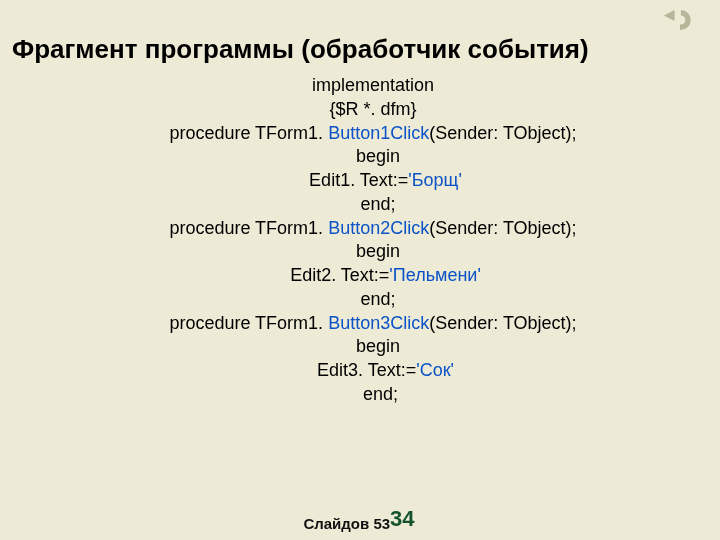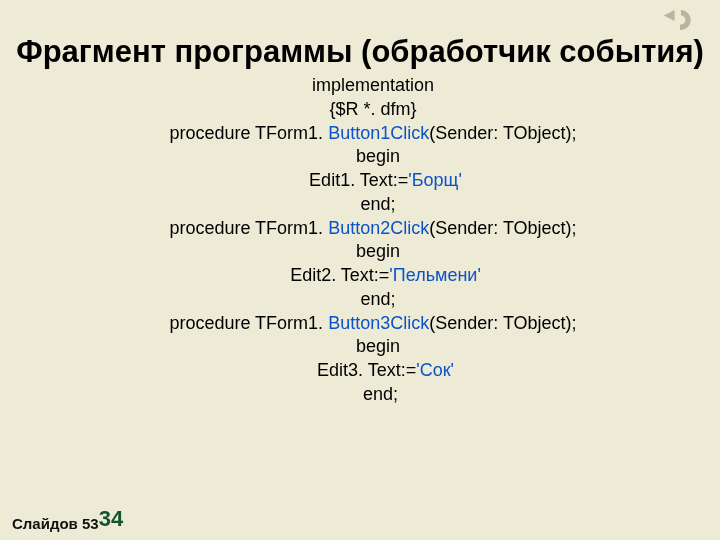--- a/index.html
+++ b/index.html
@@ -17,45 +17,44 @@
       right: 22px;
       width: 36px;
       height: 28px;
     }
     .back-icon svg { display: block; }
     .title {
       position: absolute;
       top: 34px;
       left: 12px;
       right: 12px;
-      font-size: 31px;
+      font-size: 26px;
       font-weight: 700;
       color: #000;
-      text-align: center;
     }
     .code {
       position: absolute;
       top: 74px;
       left: 38px;
       right: 12px;
       font-family: Arial, sans-serif;
       font-size: 18px;
       line-height: 1.32;
       color: #000;
       white-space: pre;
       text-align: center;
     }
     .kw { color: #0b53c8; }
     .footer {
       position: absolute;
       left: 12px;
       right: 14px;
       bottom: 8px;
       display: flex;
-      justify-content: flex-start;
+      justify-content: center;
       align-items: flex-end;
     }
     .footer-left {
       font-size: 15px;
       font-weight: 700;
       color: #111;
     }
     .footer-right {
       font-size: 22px;
       font-weight: 700;

